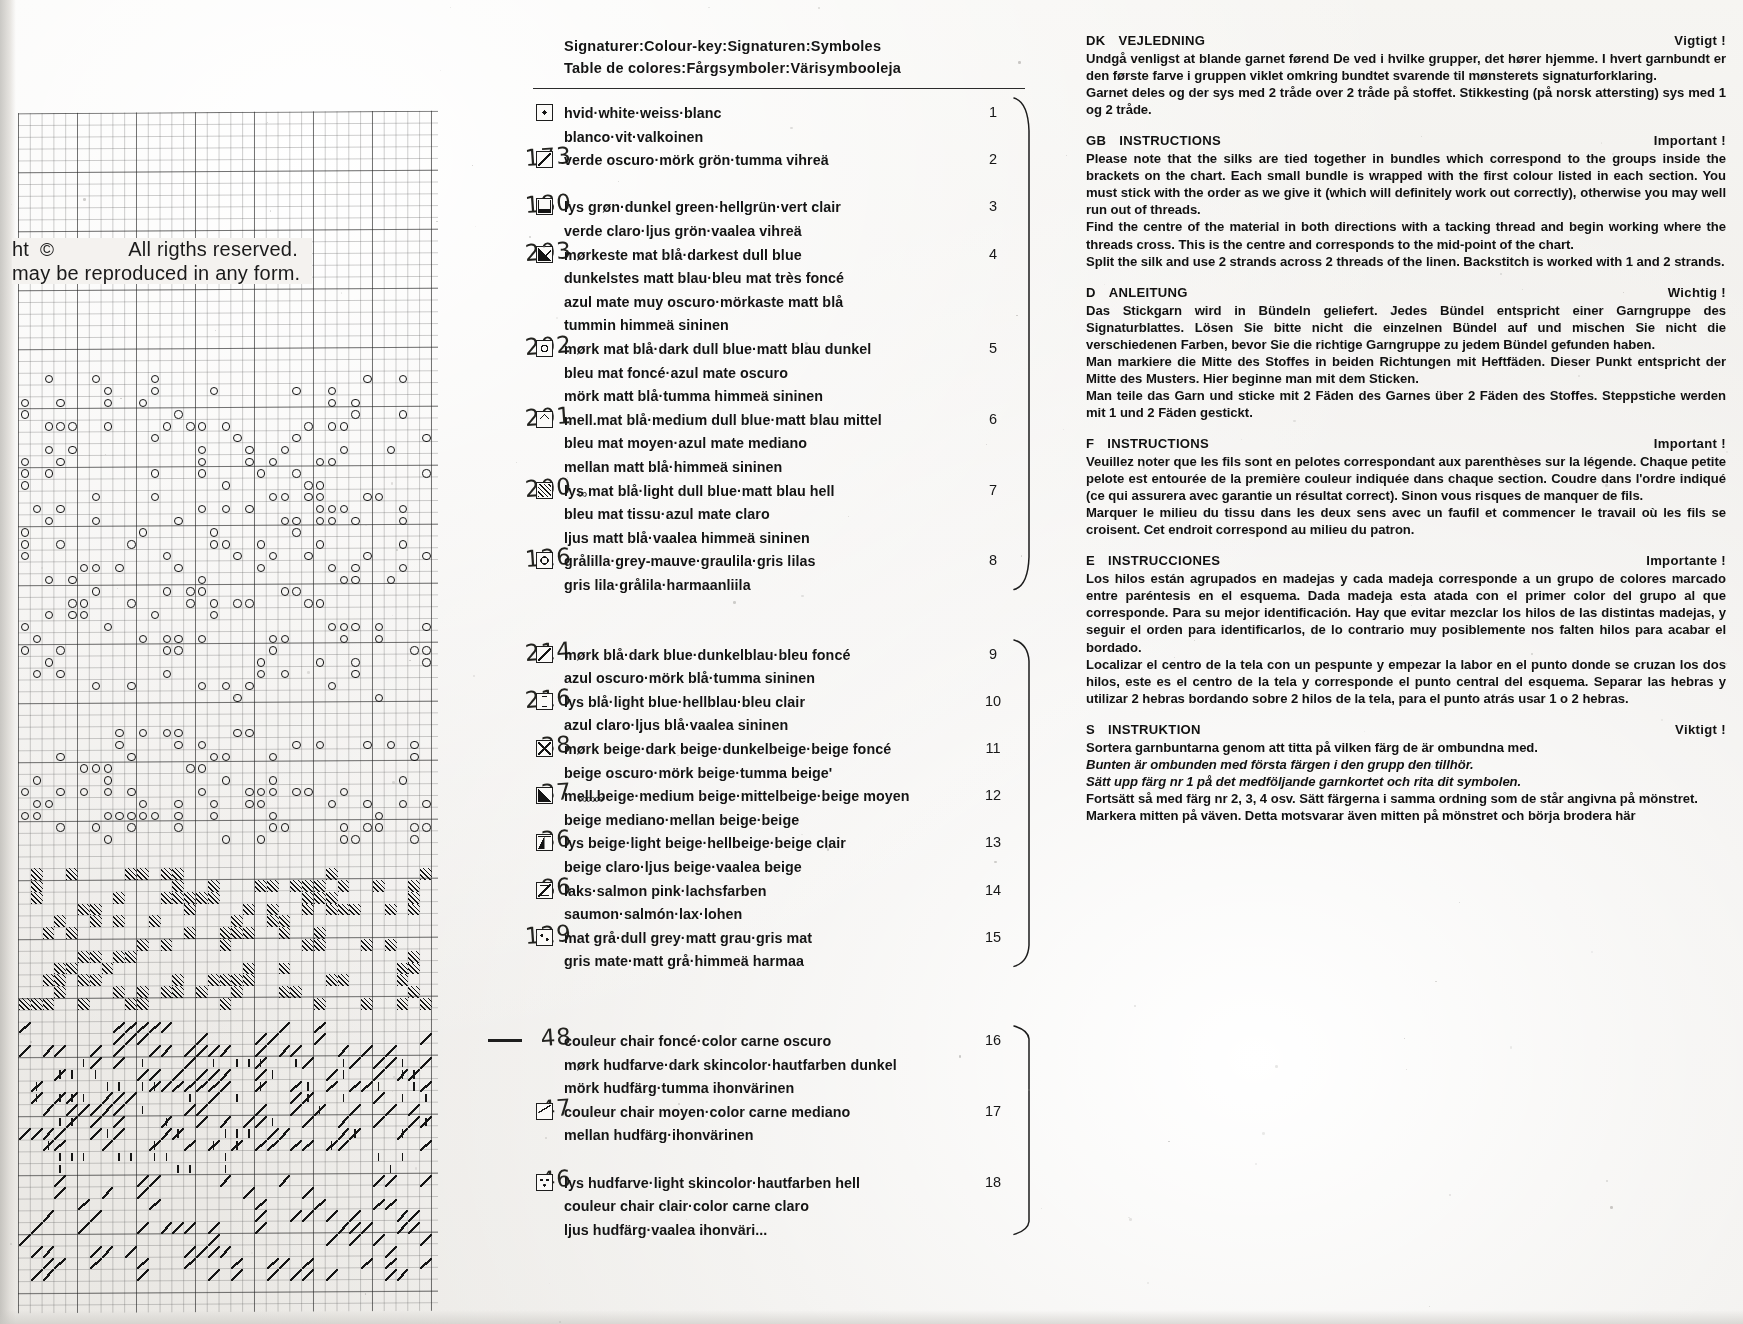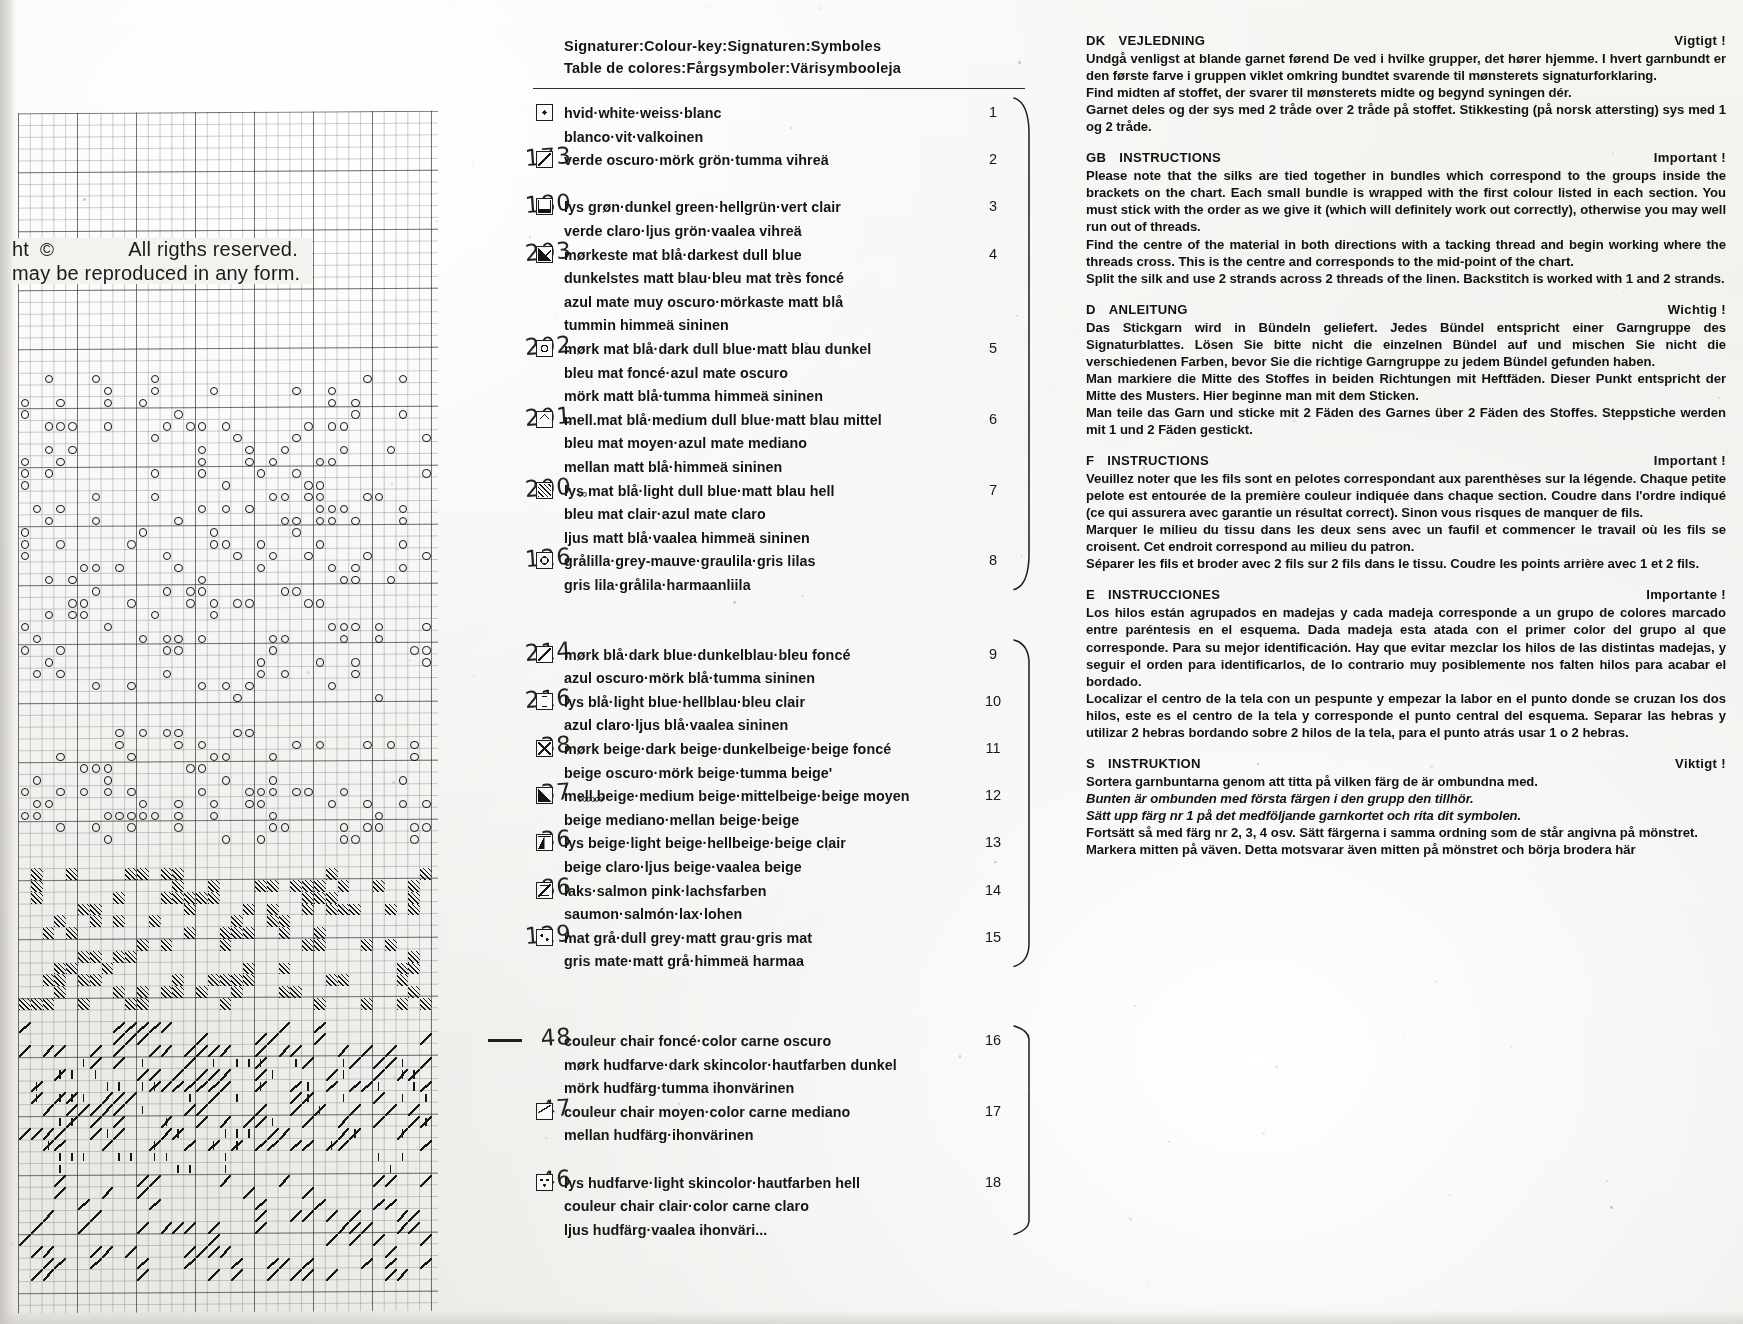--- a/index.html
+++ b/index.html
@@ -923,21 +923,21 @@
         </div>
       </div>
       <div class="key-row" style="top: 449.6px;">
         <div class="thread-no" style="top: -3px;">200</div>
         <div class="thread-squiggle">∞</div>
         <div class="symbox">
           <i class="sb-halfhatch"></i>
         </div>
         <div class="key-text">
           <span>lys mat blå·light dull blue·matt blau hell</span>
-          <span>bleu mat clair·azul mate claro</span>
+          <span>bleu mat tissu·azul mate claro</span>
           <span>ljus matt blå·vaalea himmeä sininen</span>
         </div>
       </div>
       <div class="key-row" style="top: 520.4px;">
         <div class="thread-no" style="top: -3px;">126</div>
         <div class="symbox">
           <i class="sb-osq"></i>
         </div>
         <div class="key-text">
           <span>grålilla·grey-mauve·graulila·gris lilas</span>
@@ -1086,21 +1086,20 @@
     </div>
   </div>
 
 <div id="instructions">
     <div class="sec">
       <div class="sec-head">
         <div class="lang"><span class="code">DK</span><span>VEJLEDNING</span></div>
         <div class="imp">Vigtigt !</div>
       </div>
       <p>Undgå venligst  at blande garnet førend De ved i hvilke grupper, det hører hjemme. I hvert garnbundt er den <b>første</b> farve i gruppen viklet omkring bundtet svarende til mønsterets signaturforklaring.</p>
-      <p>Find midten af stoffet, der svarer til mønsterets midte og begynd syningen dér.</p>
       <p>Garnet deles og der sys med 2 tråde over 2 tråde på stoffet. Stikkesting (på norsk attersting) sys med 1 og 2 tråde.</p>
     </div>
     <div class="sec">
       <div class="sec-head">
         <div class="lang"><span class="code">GB</span><span>INSTRUCTIONS</span></div>
         <div class="imp">Important !</div>
       </div>
       <p>Please note that the silks are tied together in bundles which correspond to the groups inside the brackets on the chart. Each small bundle is wrapped with the <b>first</b> colour listed in each section. You must stick with the order as we give it (which will definitely work out correctly), otherwise you may well run out of threads.</p>
       <p>Find the centre of the material in both directions with a tacking thread and begin working where the threads cross. This is the centre and corresponds to the mid-point of the chart.</p>
       <p>Split the silk and use 2 strands across 2 threads of the linen. Backstitch is worked with 1 and 2 strands.</p>
@@ -1114,21 +1113,20 @@
       <p>Man markiere die Mitte des Stoffes in beiden Richtungen mit Heftfäden. Dieser Punkt entspricht der Mitte des Musters. Hier beginne man mit dem Sticken.</p>
       <p>Man teile das Garn und sticke mit 2 Fäden des Garnes über 2 Fäden des Stoffes. Steppstiche werden mit 1 und 2 Fäden gestickt.</p>
     </div>
     <div class="sec">
       <div class="sec-head">
         <div class="lang"><span class="code">F</span><span>INSTRUCTIONS</span></div>
         <div class="imp">Important !</div>
       </div>
       <p>Veuillez noter que les fils sont en pelotes correspondant aux parenthèses sur la légende. Chaque petite pelote est entourée de la <b>première</b> couleur indiquée dans chaque section. Coudre dans l'ordre indiqué (ce qui assurera avec garantie un résultat correct). Sinon vous risques de manquer de fils.</p>
       <p>Marquer le milieu du tissu dans les deux sens avec un faufil et commencer le travail où les fils se croisent. Cet endroit correspond au milieu du patron.</p>
-      <p>Séparer les fils et broder avec 2 fils sur 2 fils dans le tissu. Coudre les points arrière avec 1 et 2 fils.</p>
     </div>
     <div class="sec">
       <div class="sec-head">
         <div class="lang"><span class="code">E</span><span>INSTRUCCIONES</span></div>
         <div class="imp">Importante !</div>
       </div>
       <p>Los hilos están agrupados en madejas y cada madeja  corresponde a un grupo de colores marcado entre paréntesis en el esquema. Dada madeja esta atada con el <b>primer</b> color del grupo al que corresponde. Para su mejor identificación. Hay que evitar mezclar los hilos de las distintas madejas, y seguir el orden para identificarlos, de lo contrario muy posiblemente nos falten hilos para acabar el bordado.</p>
       <p>Localizar el centro de la tela con un pespunte y empezar la labor en el punto donde se cruzan los dos hilos, este es el centro de la tela y corresponde el punto central del esquema. Separar las hebras y utilizar 2 hebras bordando sobre 2 hilos de la tela, para el punto atrás usar 1 o 2 hebras.</p>
     </div>
     <div class="sec">

